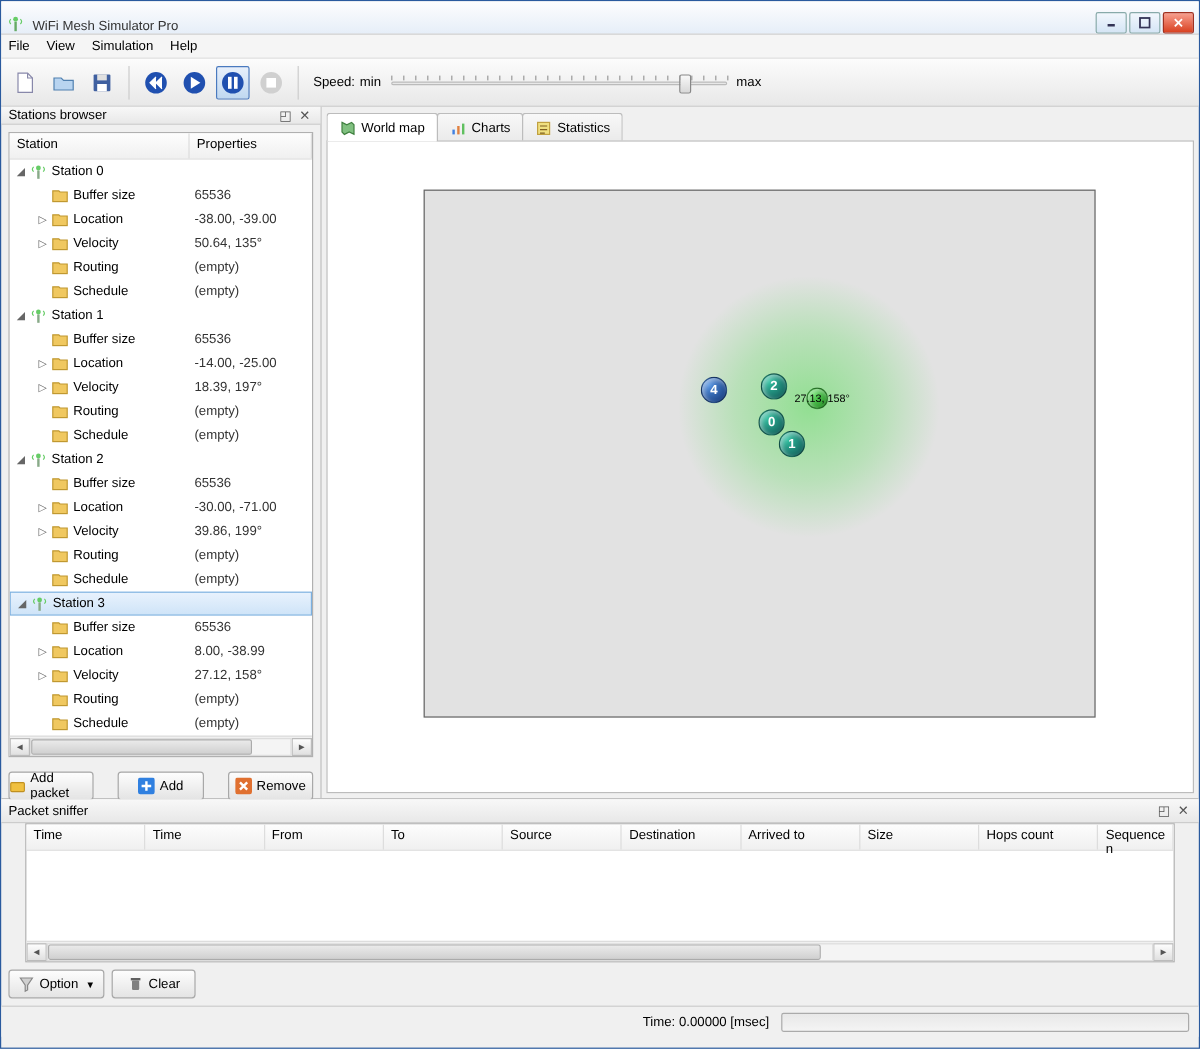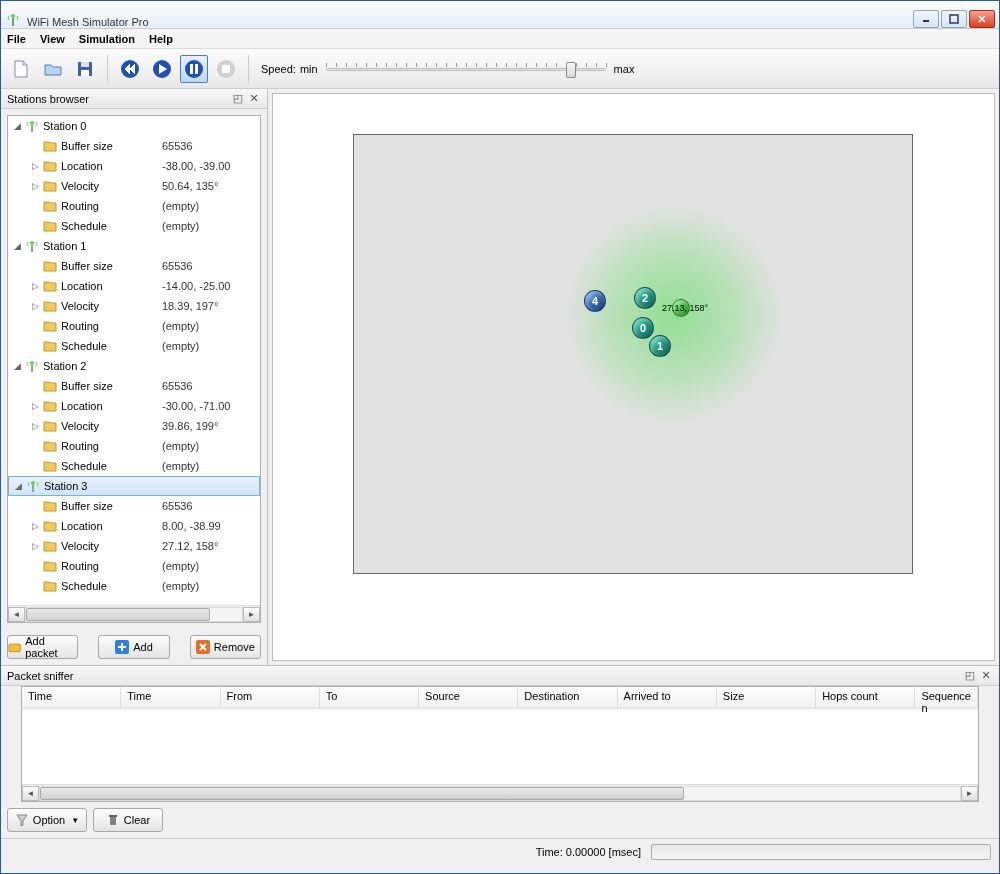--- a/index.html
+++ b/index.html
@@ -4,21 +4,21 @@
 <style>
 * { box-sizing: border-box; margin: 0; padding: 0; font-family: "Segoe UI", Tahoma, sans-serif; font-size: 11px; }
 body { background: #f0f0f0; width: 1000px; height: 874px; overflow: hidden; border: 1px solid #2a5a9e; }
 .titlebar { height: 28px; background: linear-gradient(#fdfdfe, #e6eef8); display: flex; align-items: flex-end; padding: 0 4px; border-bottom: 1px solid #ccc; }
 .titlebar .app-icon { width: 16px; height: 16px; margin-right: 6px; }
 .titlebar .title { flex: 1; color: #333; }
 .win-btns { display: flex; gap: 2px; }
 .win-btn { width: 26px; height: 18px; border: 1px solid #8aa; border-radius: 2px; display: flex; align-items: center; justify-content: center; background: linear-gradient(#f2f7fd,#d5e5f5); }
 .win-close { background: linear-gradient(#f8a090,#d84020); border-color: #a03020; color: #fff; }
 .menubar { height: 20px; background: #f5f5f5; display: flex; align-items: center; padding: 0 6px; gap: 14px; border-bottom: 1px solid #ddd; }
-.menubar span { color: #000; font-weight: bold; }
+.menubar span { color: #000; }
 .toolbar { height: 40px; background: linear-gradient(#fcfcfc,#e8e8e8); display: flex; align-items: center; padding: 0 6px; gap: 4px; border-bottom: 1px solid #ccc; }
 .tbtn { width: 28px; height: 28px; border: 1px solid transparent; display: flex; align-items: center; justify-content: center; border-radius: 2px; }
 .tbtn svg { width: 20px; height: 20px; }
 .tbtn.active { border-color: #4a7abf; background: linear-gradient(#e8f0fb,#c0d8f0); }
 .tsep { width: 1px; height: 28px; background: #ccc; margin: 0 4px; }
 .speed-label { margin-left: 4px; }
 .slider { position: relative; width: 280px; height: 20px; margin: 0 4px; }
 .slider-track { position: absolute; top: 9px; left: 0; right: 0; height: 3px; background: #e8e8e8; border: 1px solid #bbb; border-radius: 2px; }
 .slider-thumb { position: absolute; top: 3px; left: 240px; width: 10px; height: 16px; background: linear-gradient(#f8f8f8,#d8d8d8); border: 1px solid #888; border-radius: 2px; }
 .slider-tick { position: absolute; top: 4px; width: 1px; height: 4px; background: #999; }
@@ -201,20 +201,24 @@
 
   <div class="panel-left">
     <div class="panel-title">
       <span>Stations browser</span>
       <span class="spacer"></span>
       <span class="dock-btn">◰</span>
       <span class="dock-btn">✕</span>
     </div>
     <div class="tree-wrap">
       <div class="tree-box">
+        <div class="tree-header">
+          <div class="col" style="width:150px">Station</div>
+          <div class="col" style="flex:1">Properties</div>
+        </div>
         <div class="tree-body" id="tree-body">
             <div class="tree-row">
               <div class="cell-a">
                 <span style="width:0px;display:inline-block"></span>
                 <span class="exp">◢</span>
                 <svg class="antenna-icon" viewBox="0 0 14 14">
                   <rect x="6" y="6" width="2" height="7" fill="#8a8"></rect>
                   <circle cx="7" cy="4" r="2" fill="#6c6"></circle>
                   <path d="M3 3 Q1 5 3 7 M11 3 Q13 5 11 7" stroke="#6c6" fill="none"></path>
                 </svg>
@@ -509,20 +513,43 @@
           <svg class="btn-ic" viewBox="0 0 14 14">
             <rect width="14" height="14" fill="#e07030" rx="2"></rect>
             <path d="M4 4 l6 6 M10 4 l-6 6" stroke="#fff" stroke-width="2"></path>
           </svg>
           <span>Remove</span>
         </div>
     </div>
   </div>
 
   <div class="panel-right">
+    <div class="tabs">
+      <div class="tab active">
+          <svg class="tab-ic" viewBox="0 0 14 14">
+            <path d="M2 2 L6 4 L10 2 L12 4 V12 L8 10 L4 12 L2 10 z" fill="#80c080" stroke="#408040"></path>
+          </svg>
+          <span>World map</span>
+        </div>
+      <div class="tab">
+          <svg class="tab-ic" viewBox="0 0 14 14">
+            <rect x="2" y="8" width="2" height="4" fill="#4080e0"></rect>
+            <rect x="6" y="5" width="2" height="7" fill="#e08040"></rect>
+            <rect x="10" y="3" width="2" height="9" fill="#60c060"></rect>
+          </svg>
+          <span>Charts</span>
+        </div>
+      <div class="tab">
+          <svg class="tab-ic" viewBox="0 0 14 14">
+            <rect x="2" y="2" width="10" height="10" fill="#f0e080" stroke="#c0a040"></rect>
+            <path d="M4 5 h6 M4 8 h6 M4 11 h4" stroke="#806020"></path>
+          </svg>
+          <span>Statistics</span>
+        </div>
+    </div>
     <div class="map-box">
       <div class="map-inner">
         <div class="glow" style="left:210px; top:70px;"></div>
         <div class="node blue" style="left:230px; top:155px;">
             <span>4</span>
           </div>
         <div class="node teal" style="left:280px; top:152px;">
             <span>2</span>
           </div>
         <div class="node green" style="left:318px; top:164px;"></div>

